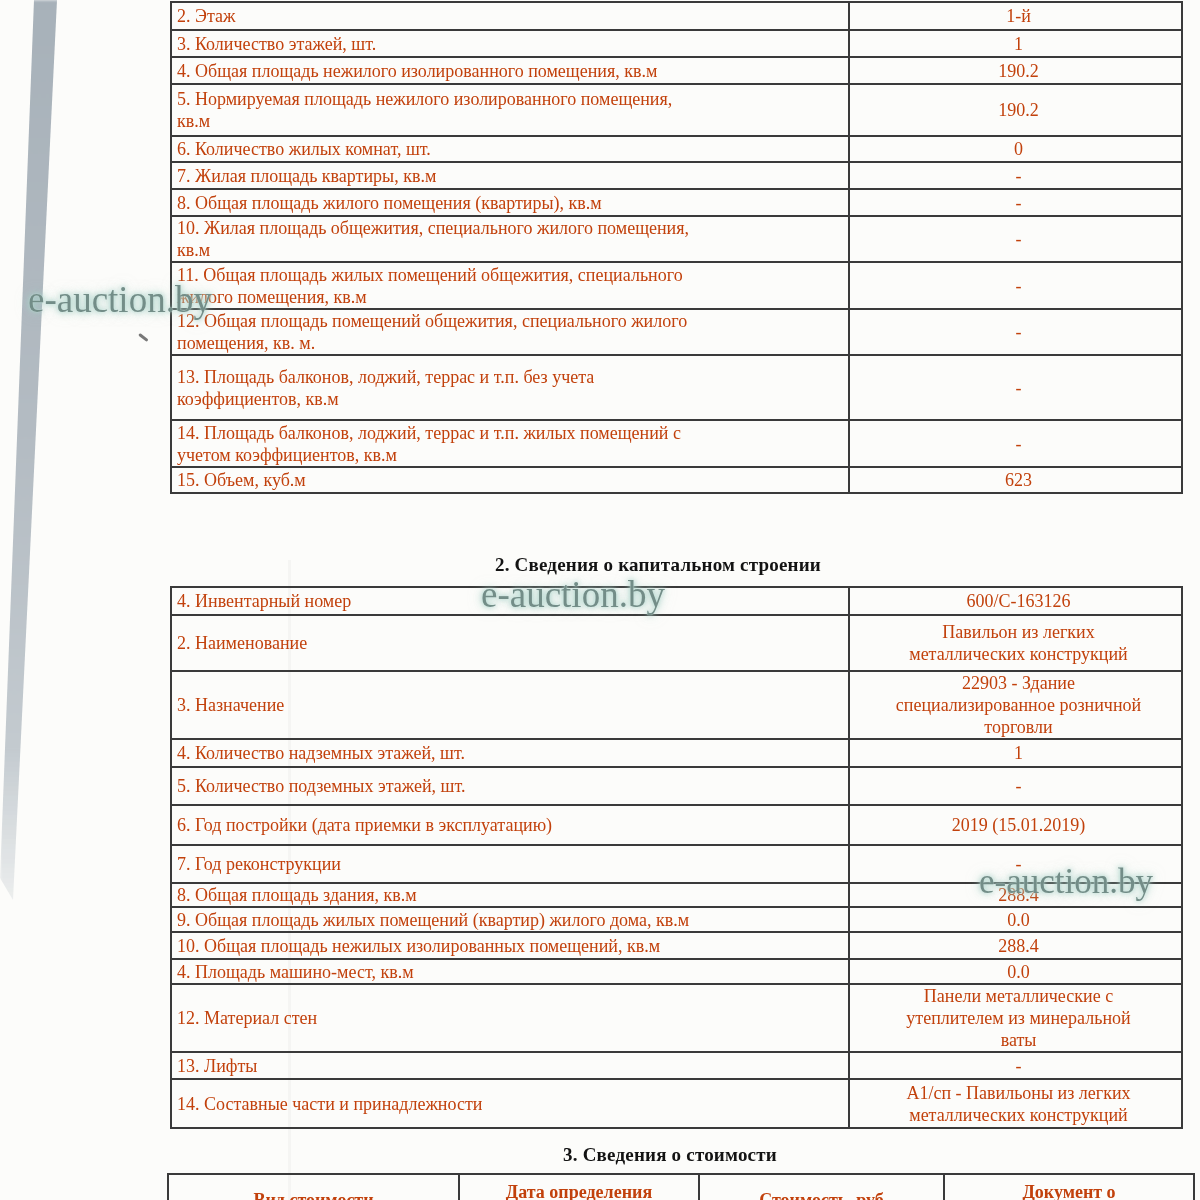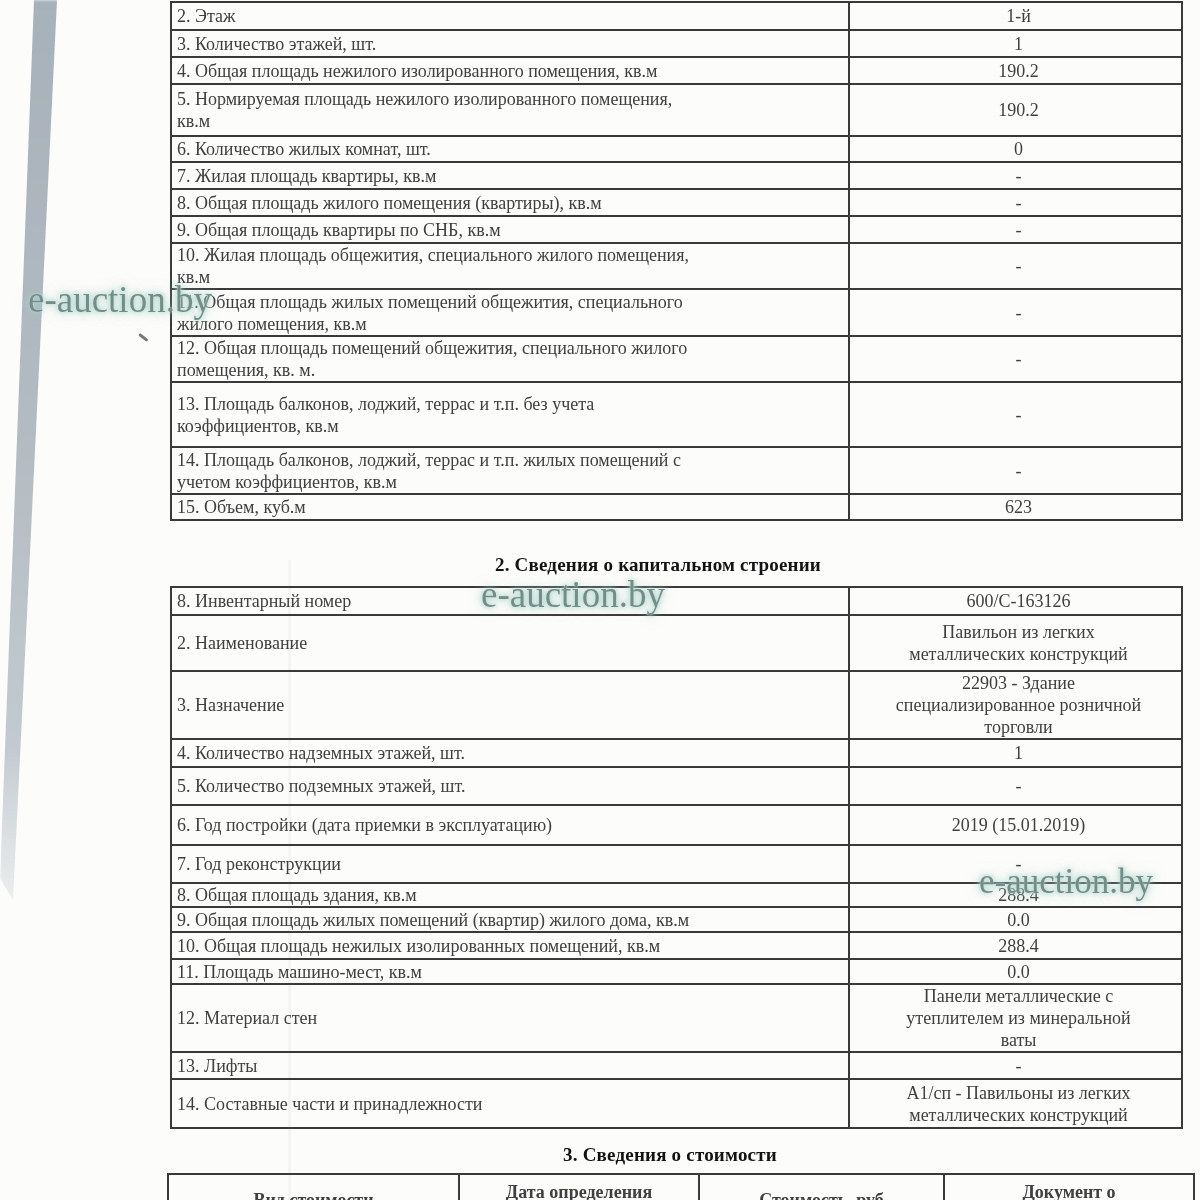--- a/index.html
+++ b/index.html
@@ -20,21 +20,21 @@
   .crease{
     position:absolute; left:288px; top:560px; width:3px; height:640px;
     background:rgba(110,110,110,0.05); z-index:0;
   }
   .tick{
     position:absolute; left:138px; top:336px; width:11px; height:2.5px;
     background:#4c4c4c; transform:rotate(38deg); border-radius:2px; opacity:.75; z-index:0;
   }
   .doc-table{
     position:absolute; border-collapse:collapse; table-layout:fixed;
-    font-size:18px; line-height:22px; z-index:1; color:#404040;
+    font-size:18px; line-height:22px; z-index:1; color:#c2410c;
   }
   .doc-table td{
     border:2px solid #3a3a3a; padding:0 6px; vertical-align:middle;
     overflow:hidden;
   }
   td.lbl{ text-align:left; white-space:pre-line; padding-left:5px; }
   td.val{ text-align:center; white-space:pre-line;padding-left:12px; }
   .heading{
     position:absolute; transform:translateX(-50%);
     font-weight:bold; font-size:19px; letter-spacing:.2px; z-index:1;
@@ -90,24 +90,20 @@
           <td class="val">0</td>
         </tr>
       <tr style="height:27px">
           <td class="lbl">7. Жилая площадь квартиры, кв.м</td>
           <td class="val">-</td>
         </tr>
       <tr style="height:27px">
           <td class="lbl">8. Общая площадь жилого помещения (квартиры), кв.м</td>
           <td class="val">-</td>
         </tr>
-      <tr style="height:27px">
-          <td class="lbl">9. Общая площадь квартиры по СНБ, кв.м</td>
-          <td class="val">-</td>
-        </tr>
       <tr style="height:46px">
           <td class="lbl">10. Жилая площадь общежития, специального жилого помещения,
 кв.м</td>
           <td class="val">-</td>
         </tr>
       <tr style="height:47px">
           <td class="lbl">11. Общая площадь жилых помещений общежития, специального
 жилого помещения, кв.м</td>
           <td class="val">-</td>
         </tr>
@@ -135,21 +131,21 @@
 
   <div class="heading" style="left:658px; top:554px;">2. Сведения о капитальном строении</div>
 
   <table class="doc-table" id="t2" style="left:170px; top:586px; width:1011px;">
     <colgroup>
         <col style="width:678px">
         <col style="width:333px">
       </colgroup>
     <tbody>
       <tr style="height:28px">
-          <td class="lbl">8. Инвентарный номер</td>
+          <td class="lbl">4. Инвентарный номер</td>
           <td class="val">600/С-163126</td>
         </tr>
       <tr style="height:56px">
           <td class="lbl">2. Наименование</td>
           <td class="val">Павильон из легких
 металлических конструкций</td>
         </tr>
       <tr style="height:68px">
           <td class="lbl">3. Назначение</td>
           <td class="val">22903 - Здание
@@ -178,21 +174,21 @@
         </tr>
       <tr style="height:25px">
           <td class="lbl">9. Общая площадь жилых помещений (квартир) жилого дома, кв.м</td>
           <td class="val">0.0</td>
         </tr>
       <tr style="height:27px">
           <td class="lbl">10. Общая площадь нежилых изолированных помещений, кв.м</td>
           <td class="val">288.4</td>
         </tr>
       <tr style="height:25px">
-          <td class="lbl">11. Площадь машино-мест, кв.м</td>
+          <td class="lbl">4. Площадь машино-мест, кв.м</td>
           <td class="val">0.0</td>
         </tr>
       <tr style="height:68px">
           <td class="lbl">12. Материал стен</td>
           <td class="val">Панели металлические с
 утеплителем из минеральной
 ваты</td>
         </tr>
       <tr style="height:27px">
           <td class="lbl">13. Лифты</td>

